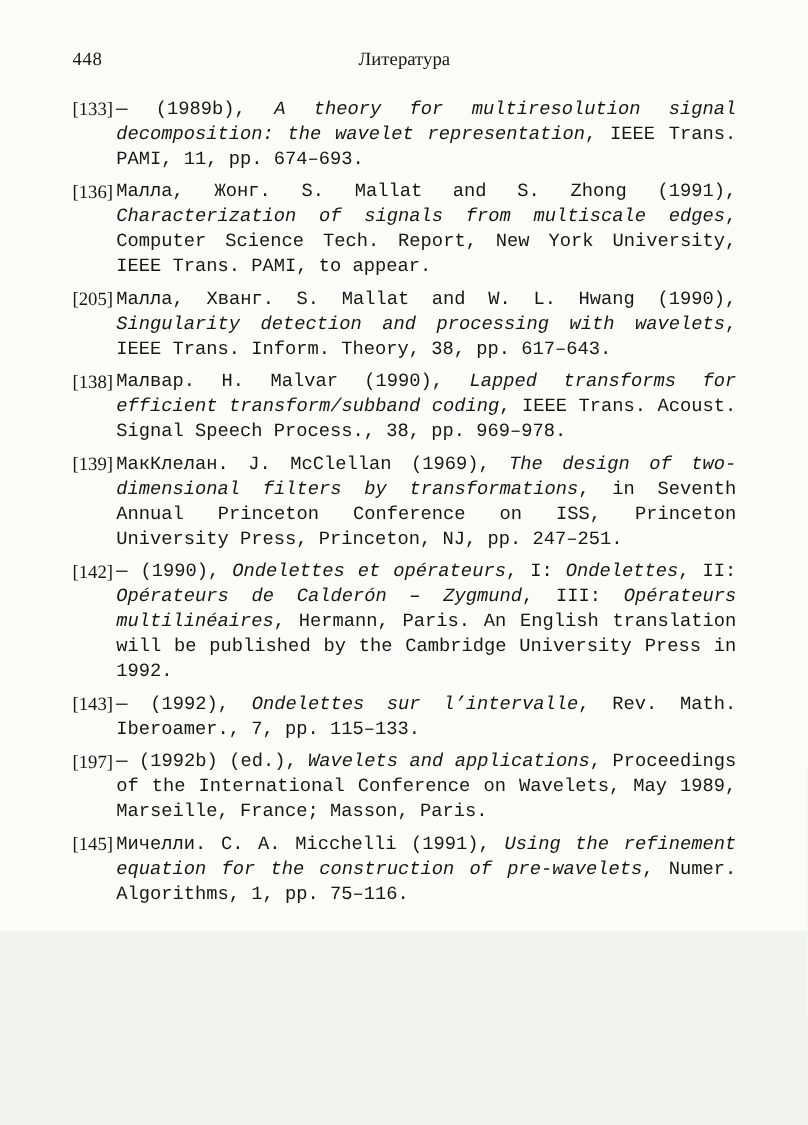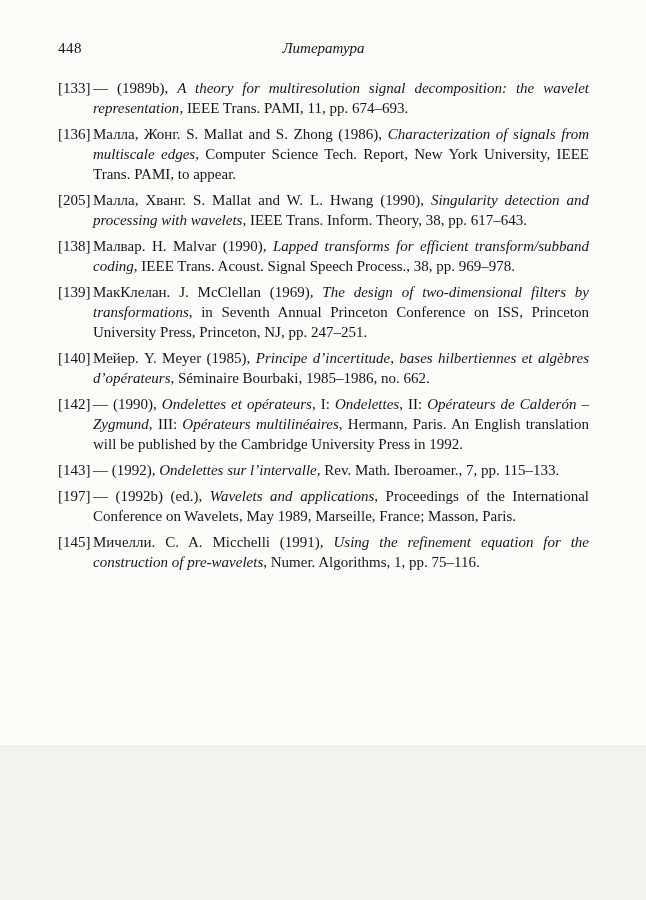--- a/index.html
+++ b/index.html
@@ -26,21 +26,20 @@
     align-items: baseline;
     line-height: 20px;
     margin-bottom: 20px;
   }
   .pagenum {
     justify-self: start;
     letter-spacing: 0.5px;
   }
   .running-title {
     justify-self: center;
-    font-style: italic;
   }
   .header-spacer {
     justify-self: end;
   }
   .refs {
     width: 100%;
   }
   .ref {
     display: flex;
     margin-bottom: 6px;
@@ -49,20 +48,21 @@
   .ref-label {
     flex: 0 0 35px;
     width: 35px;
     line-height: 20px;
     white-space: nowrap;
   }
   .ref-body {
     flex: 1 1 auto;
     text-align: justify;
     line-height: 20px;
+    font-family: Liberation Mono, monospace;
   }
   .it {
     font-style: italic;
   }
 </style>
 </head>
 <body>
 
 <div class="page" style="background: rgb(251, 252, 248); color: rgb(22, 22, 22);">
   <div class="header">
@@ -70,37 +70,33 @@
     <span class="running-title">Литература</span>
     <span class="header-spacer"></span>
   </div>
   <div class="refs" id="refs">
       <div class="ref">
         <span class="ref-label">[133]</span>
         <div class="ref-body"><span>— (1989b), </span><span class="it">A theory for multiresolution signal decomposition: the wavelet representation</span><span>, IEEE Trans. PAMI, 11, pp. 674–693.</span></div>
       </div>
       <div class="ref">
         <span class="ref-label">[136]</span>
-        <div class="ref-body"><span>Малла, Жонг. S. Mallat and S. Zhong (1986), </span><span class="it">Characterization of signals from multiscale edges</span><span>, Computer Science Tech. Report, New York University, IEEE Trans. PAMI, to appear.</span></div>
+        <div class="ref-body"><span>Малла, Жонг. S. Mallat and S. Zhong (1991), </span><span class="it">Characterization of signals from multiscale edges</span><span>, Computer Science Tech. Report, New York University, IEEE Trans. PAMI, to appear.</span></div>
       </div>
       <div class="ref">
         <span class="ref-label">[205]</span>
         <div class="ref-body"><span>Малла, Хванг. S. Mallat and W. L. Hwang (1990), </span><span class="it">Singularity detection and processing with wavelets</span><span>, IEEE Trans. Inform. Theory, 38, pp. 617–643.</span></div>
       </div>
       <div class="ref">
         <span class="ref-label">[138]</span>
         <div class="ref-body"><span>Малвар. H. Malvar (1990), </span><span class="it">Lapped transforms for efficient transform/subband coding</span><span>, IEEE Trans. Acoust. Signal Speech Process., 38, pp. 969–978.</span></div>
       </div>
       <div class="ref">
         <span class="ref-label">[139]</span>
         <div class="ref-body"><span>МакКлелан. J. McClellan (1969), </span><span class="it">The design of two-dimensional filters by transformations</span><span>, in Seventh Annual Princeton Conference on ISS, Princeton University Press, Princeton, NJ, pp. 247–251.</span></div>
-      </div>
-      <div class="ref">
-        <span class="ref-label">[140]</span>
-        <div class="ref-body"><span>Мейер. Y. Meyer (1985), </span><span class="it">Principe d’incertitude, bases hilbertiennes et algèbres d’opérateurs</span><span>, Séminaire Bourbaki, 1985–1986, no. 662.</span></div>
       </div>
       <div class="ref">
         <span class="ref-label">[142]</span>
         <div class="ref-body"><span>— (1990), </span><span class="it">Ondelettes et opérateurs</span><span>, I: </span><span class="it">Ondelettes</span><span>, II: </span><span class="it">Opérateurs de Calderón – Zygmund</span><span>, III: </span><span class="it">Opérateurs multilinéaires</span><span>, Hermann, Paris. An English translation will be published by the Cambridge University Press in 1992.</span></div>
       </div>
       <div class="ref">
         <span class="ref-label">[143]</span>
         <div class="ref-body"><span>— (1992), </span><span class="it">Ondelettes sur l’intervalle</span><span>, Rev. Math. Iberoamer., 7, pp. 115–133.</span></div>
       </div>
       <div class="ref">

